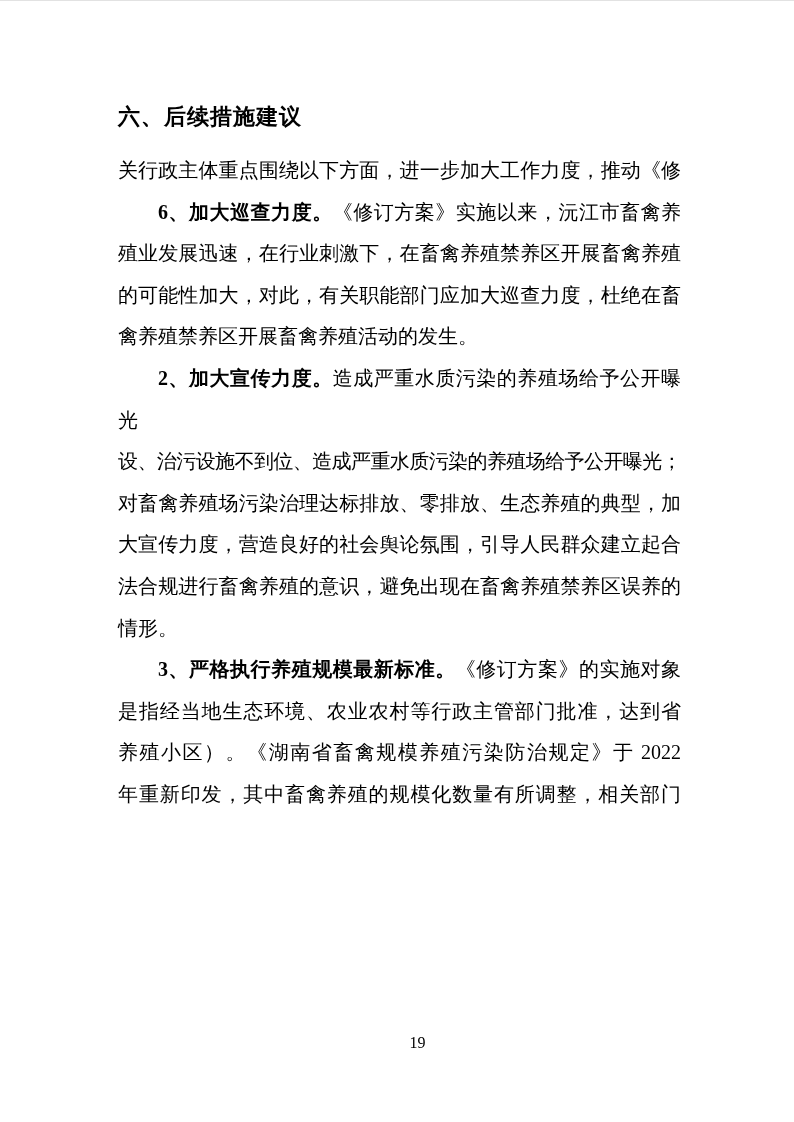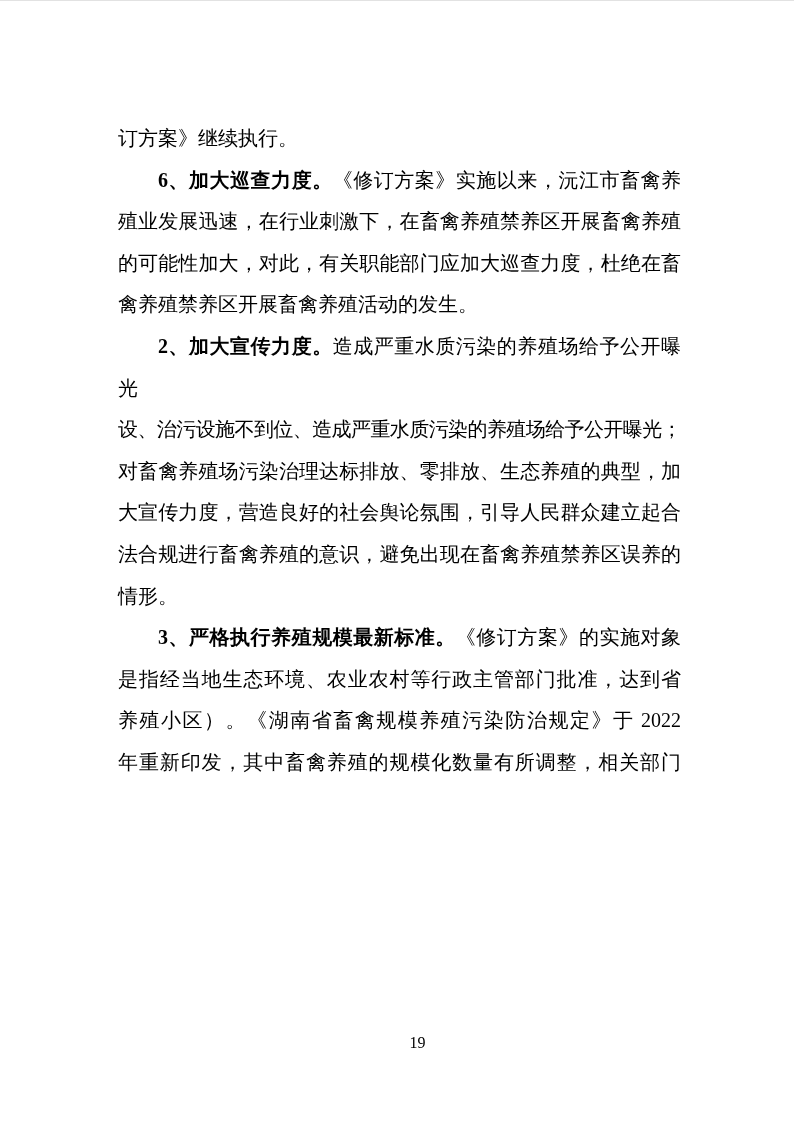--- a/index.html
+++ b/index.html
@@ -55,25 +55,26 @@
     color: #000000;
     padding-left: 41px;
   }
 </style>
 </head>
 <body>
 
 <div class="page">
   <div class="content">
 
+    <h1 class="heading">六、后续措施建议</h1>
 
     <div class="body-text">
 
       <div class="para">
-        <div class="line last">订方案》继续执行。</div>
+        <div class="line">关行政主体重点围绕以下方面，进一步加大工作力度，推动《修</div>
       </div>
 
       <div class="para">
         <div class="line indent"><b>6、加大巡查力度。</b><span>《修订方案》实施以来，沅江市畜禽养</span></div>
         <div class="line">殖业发展迅速，在行业刺激下，在畜禽养殖禁养区开展畜禽养殖</div>
         <div class="line">的可能性加大，对此，有关职能部门应加大巡查力度，杜绝在畜</div>
         <div class="line last">禽养殖禁养区开展畜禽养殖活动的发生。</div>
       </div>
 
       <div class="para">

